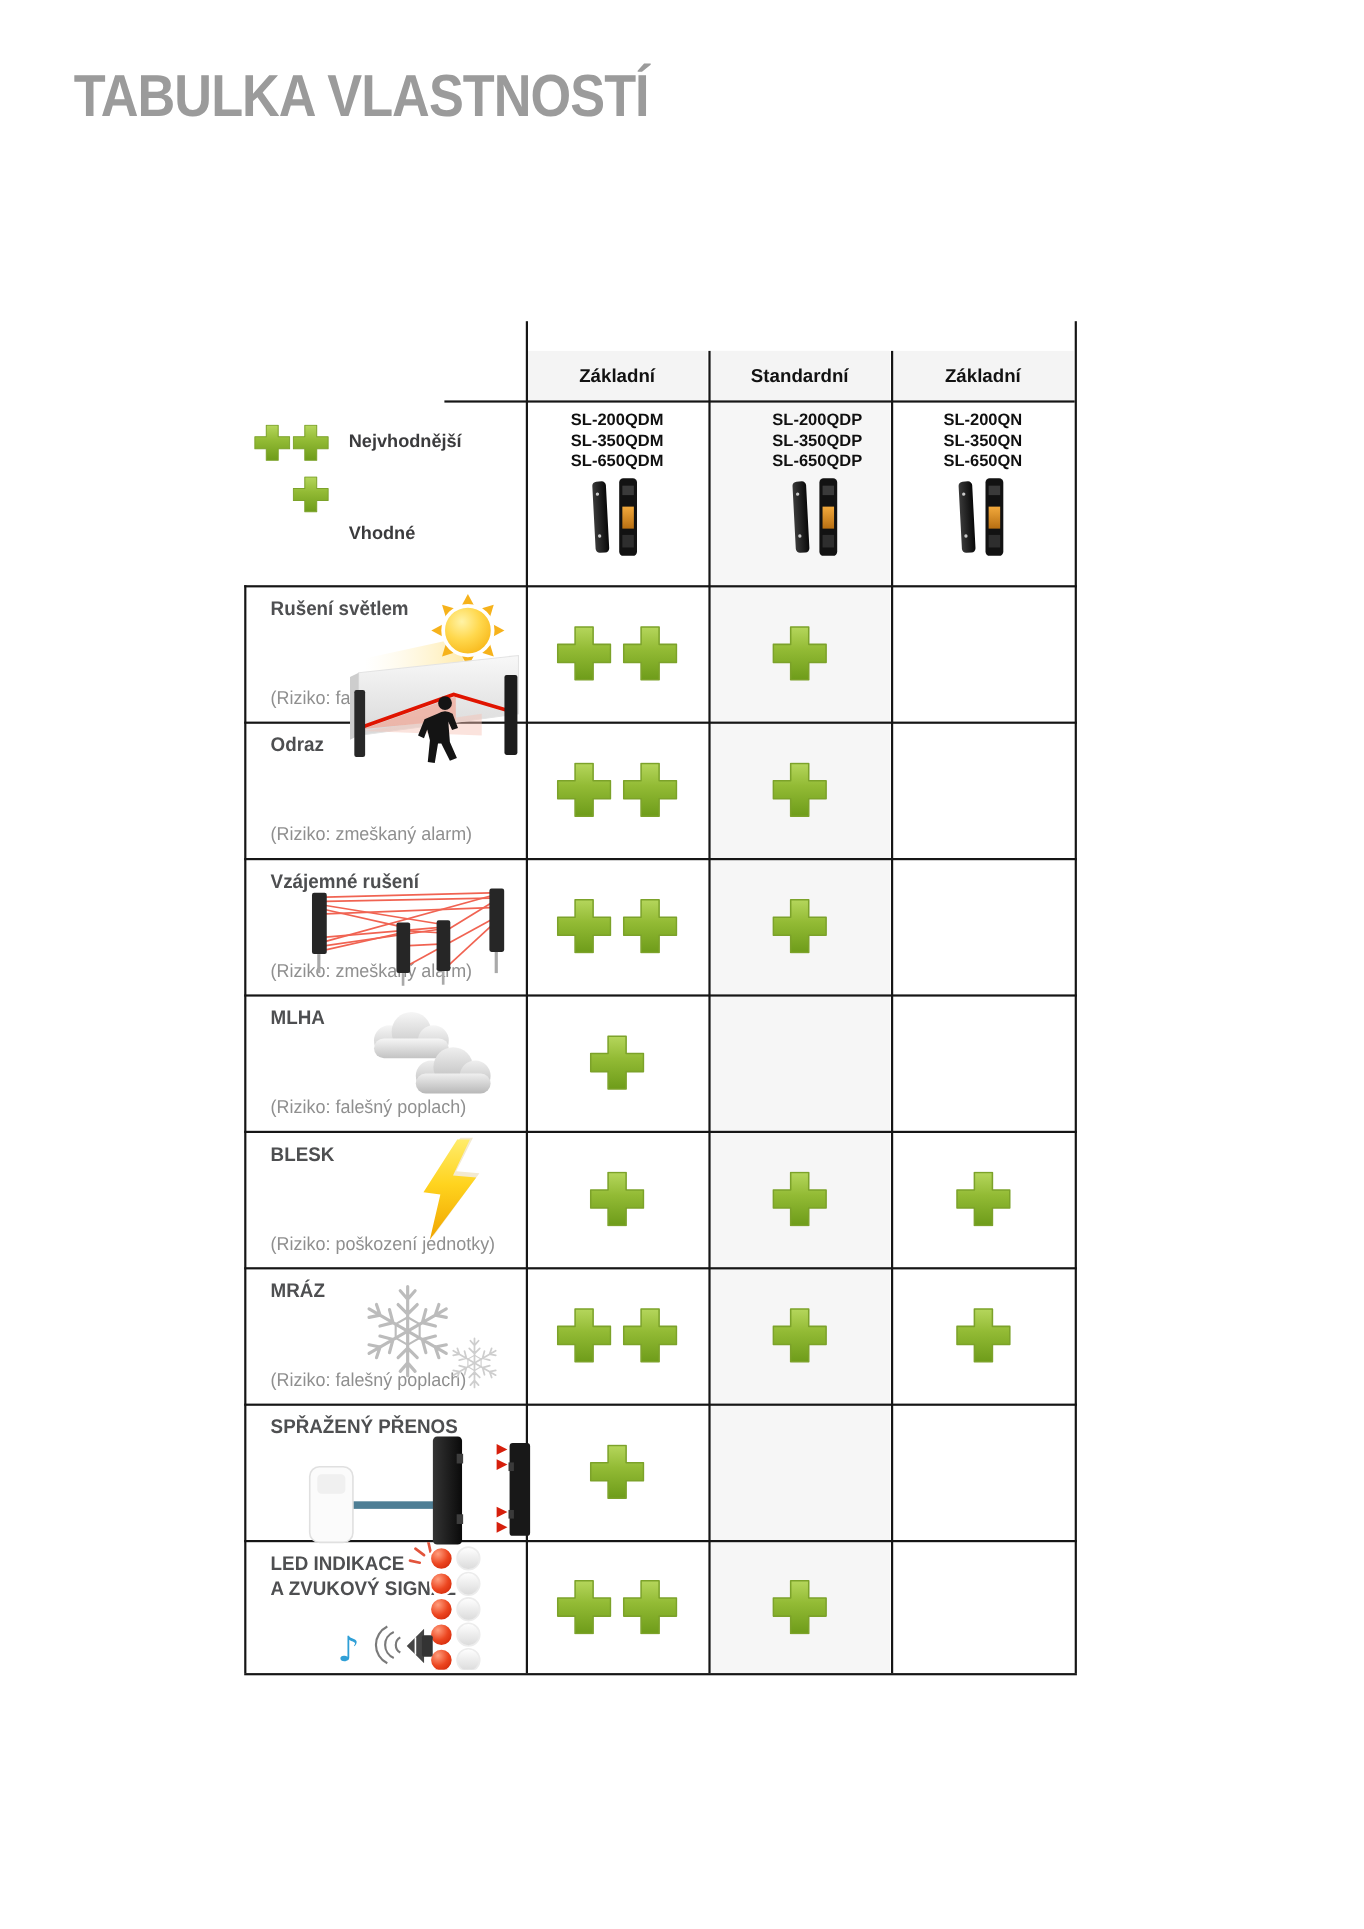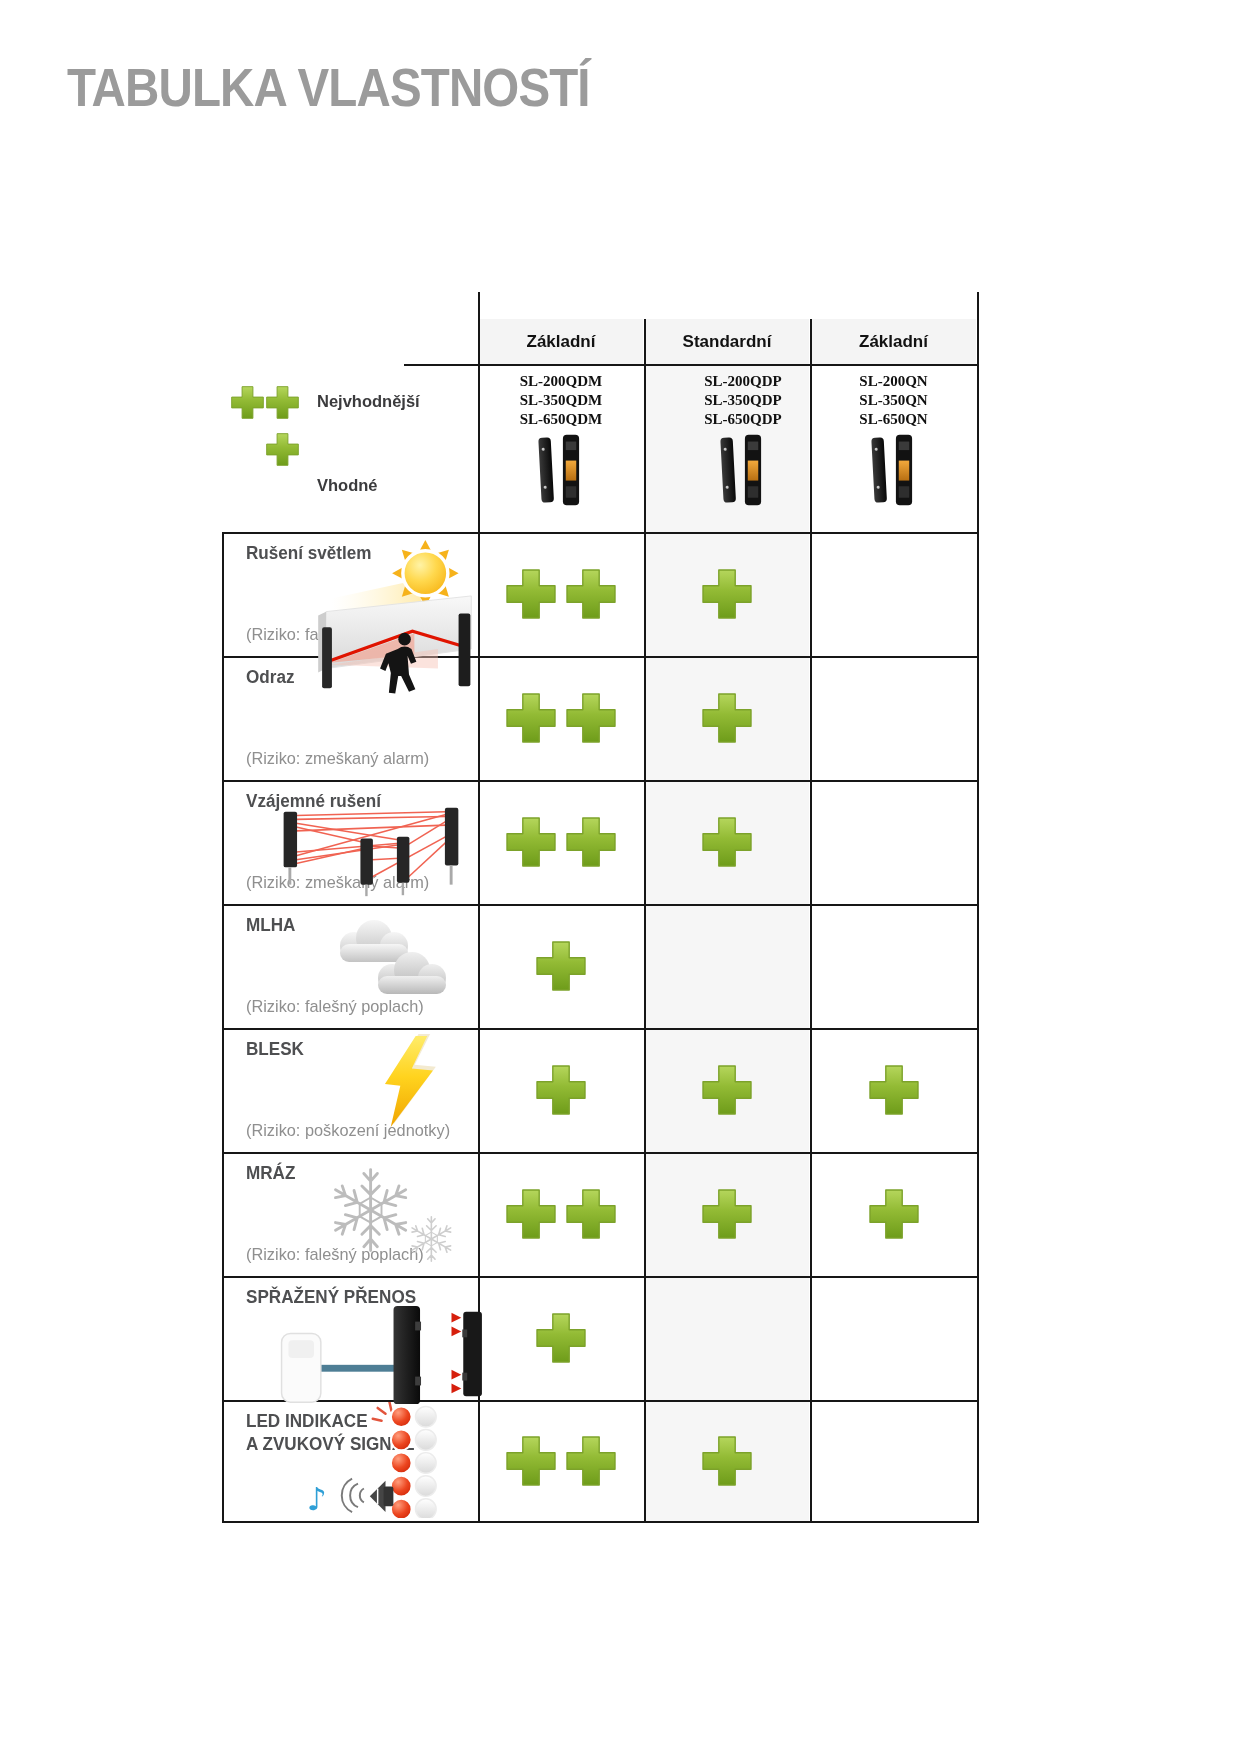--- a/index.html
+++ b/index.html
@@ -12,21 +12,21 @@
   .abs{position:absolute;}
   #page-title{position:absolute;left:67px;top:56px;margin:0;font-size:54px;font-weight:700;
         color:var(--title-gray);letter-spacing:-1px;transform:scaleX(.88);transform-origin:left top;white-space:nowrap;}
   .bluebar{position:absolute;left:478px;top:292px;width:499px;height:27px;background:var(--header-blue);
         color:#fff;font-size:14.5px;font-weight:700;letter-spacing:.4px;display:flex;align-items:center;justify-content:center;}
   .gridline{position:absolute;background:var(--grid);}
   .tier-cell{position:absolute;top:319px;height:45px;background:var(--tier-bg);display:flex;align-items:center;justify-content:center;
         font-size:17px;font-weight:700;color:#121212;}
   .models-cell{position:absolute;top:365px;height:167px;display:flex;flex-direction:column;align-items:center;}
   .model-line{font-size:15px;font-weight:700;color:#101010;line-height:19px;}
-  .models-list{margin-top:7px;text-align:center;font-family:Liberation Serif, serif;}
+  .models-list{margin-top:7px;text-align:center;}
   .photo-box{margin-top:3px;}
   .row-title{position:absolute;left:246px;font-size:18px;font-weight:700;color:var(--label-dark);
         line-height:23px;white-space:pre-line;transform:scaleX(.95);transform-origin:left top;}
   .row-risk{position:absolute;left:246px;font-size:17px;color:var(--risk-gray);
         transform:scaleX(.96);transform-origin:left top;white-space:nowrap;}
   .legend-label{position:absolute;font-size:16.5px;font-weight:700;color:#3b3b3d;white-space:nowrap;}
   .icon-box{position:absolute;pointer-events:none;}
   .plus-box{position:absolute;display:flex;gap:10px;}
 </style>
 </head>

